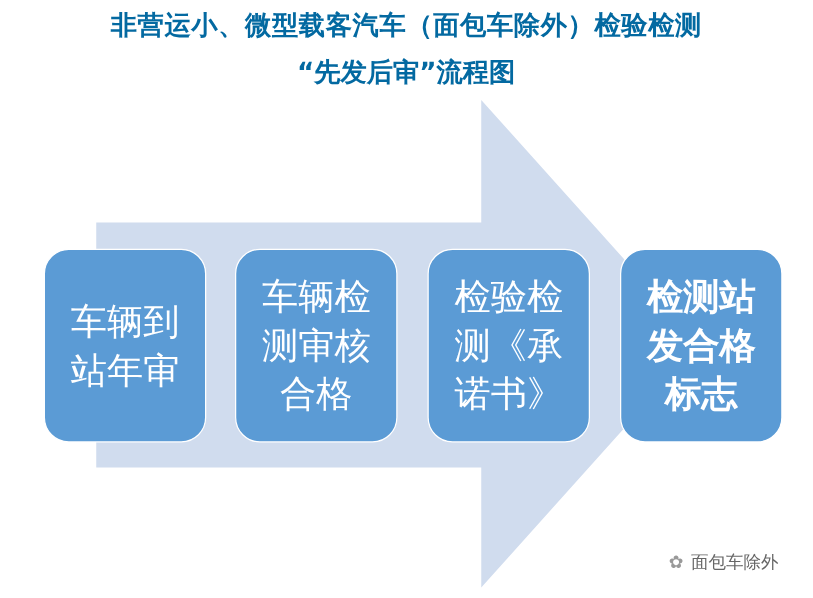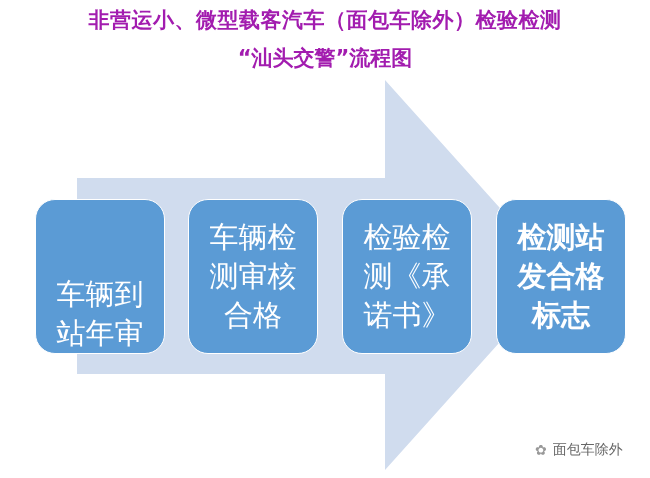--- a/index.html
+++ b/index.html
@@ -1,40 +1,40 @@
 <!DOCTYPE html>
 <html><head>
 <meta charset="utf-8">
 <style>
   html, body { margin:0; padding:0; }
   body { width:650px; height:478px; background:#ffffff; position:relative; overflow:hidden;
          font-family:"DejaVu Sans", sans-serif; }
-  .title { position:absolute; left:0; width:650px; text-align:center; color:#a21caf; font-weight:bold; }
+  .title { position:absolute; left:0; width:650px; text-align:center; color:#0369a1; font-weight:bold; }
   .t1 { top:6px; font-size:21px; letter-spacing:0.5px; }
   .t2 { top:44px; font-size:21px; }
   svg.arrow { position:absolute; left:0; top:0; }
   .box { position:absolute; top:199px; width:130px; height:155px; background:#5b9bd5;
          border:1.5px solid #ffffff; border-radius:20px; box-sizing:border-box;
          display:flex; align-items:center; justify-content:center; text-align:center;
          color:#ffffff; font-size:29px; line-height:39px; }
   .box span { display:block; width:95px; word-break:break-all; }
   .wm { position:absolute; left:535px; top:441px; display:flex; align-items:center; color:#666; font-size:14px; }
   .wm .ic { font-size:14px; color:#999; margin-right:6px; }
 </style>
 </head>
 <body>
 
 <div class="title t1">非营运小、微型载客汽车（面包车除外）检验检测</div>
-<div class="title t2">“汕头交警”流程图</div>
+<div class="title t2">“先发后审”流程图</div>
 
 <svg class="arrow" width="650" height="478">
   <polygon points="77,178 385,178 385,80 560,275 385,470 385,374 77,374" fill="#d0dcee"></polygon>
 </svg>
 
-<div class="box" style="left:35px;align-items:flex-end;">
+<div class="box" style="left:35px;">
   <span>车辆到站年审</span>
 </div>
 <div class="box" style="left:188px;">
   <span>车辆检测审核合格</span>
 </div>
 <div class="box" style="left:342px;">
   <span>检验检测《承诺书》</span>
 </div>
 <div class="box" style="left:496px;font-weight:bold;">
   <span>检测站发合格标志</span>

